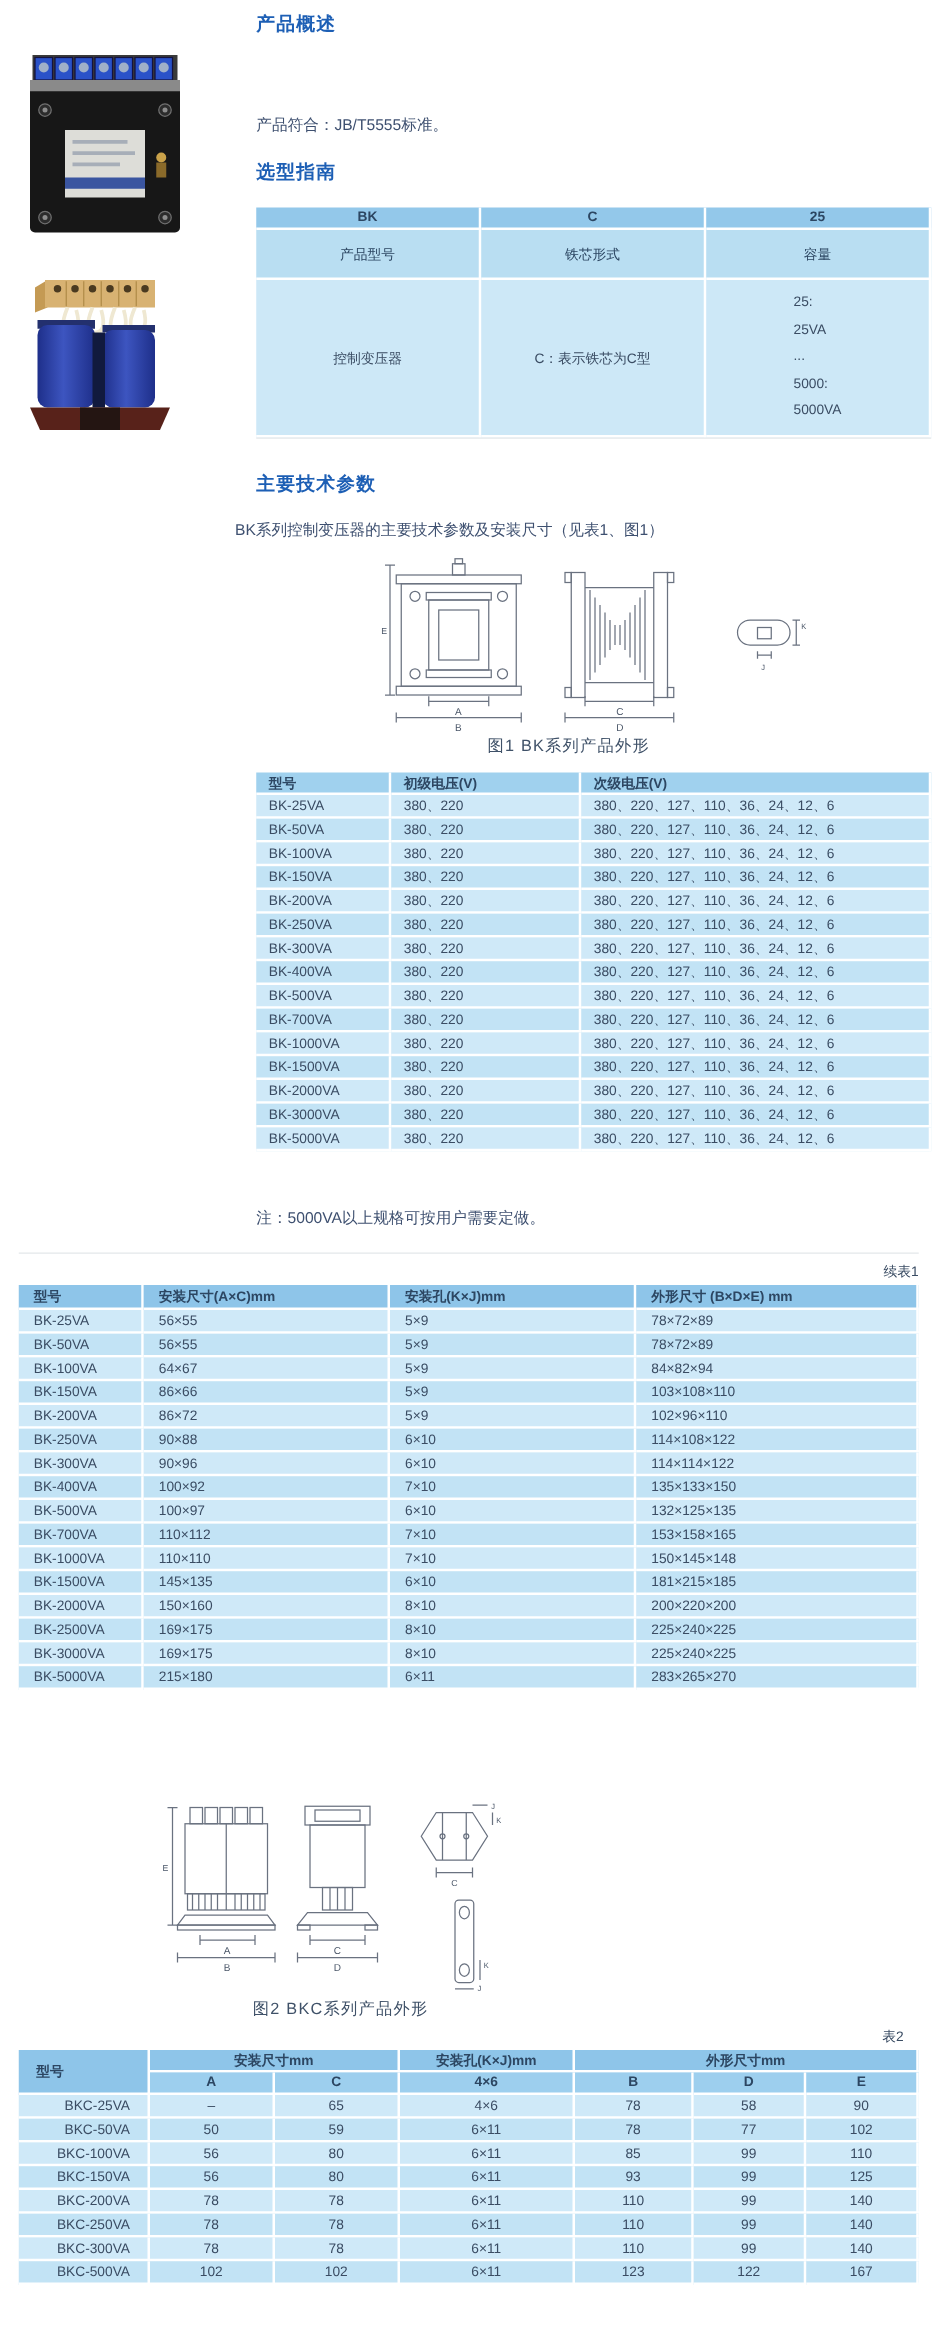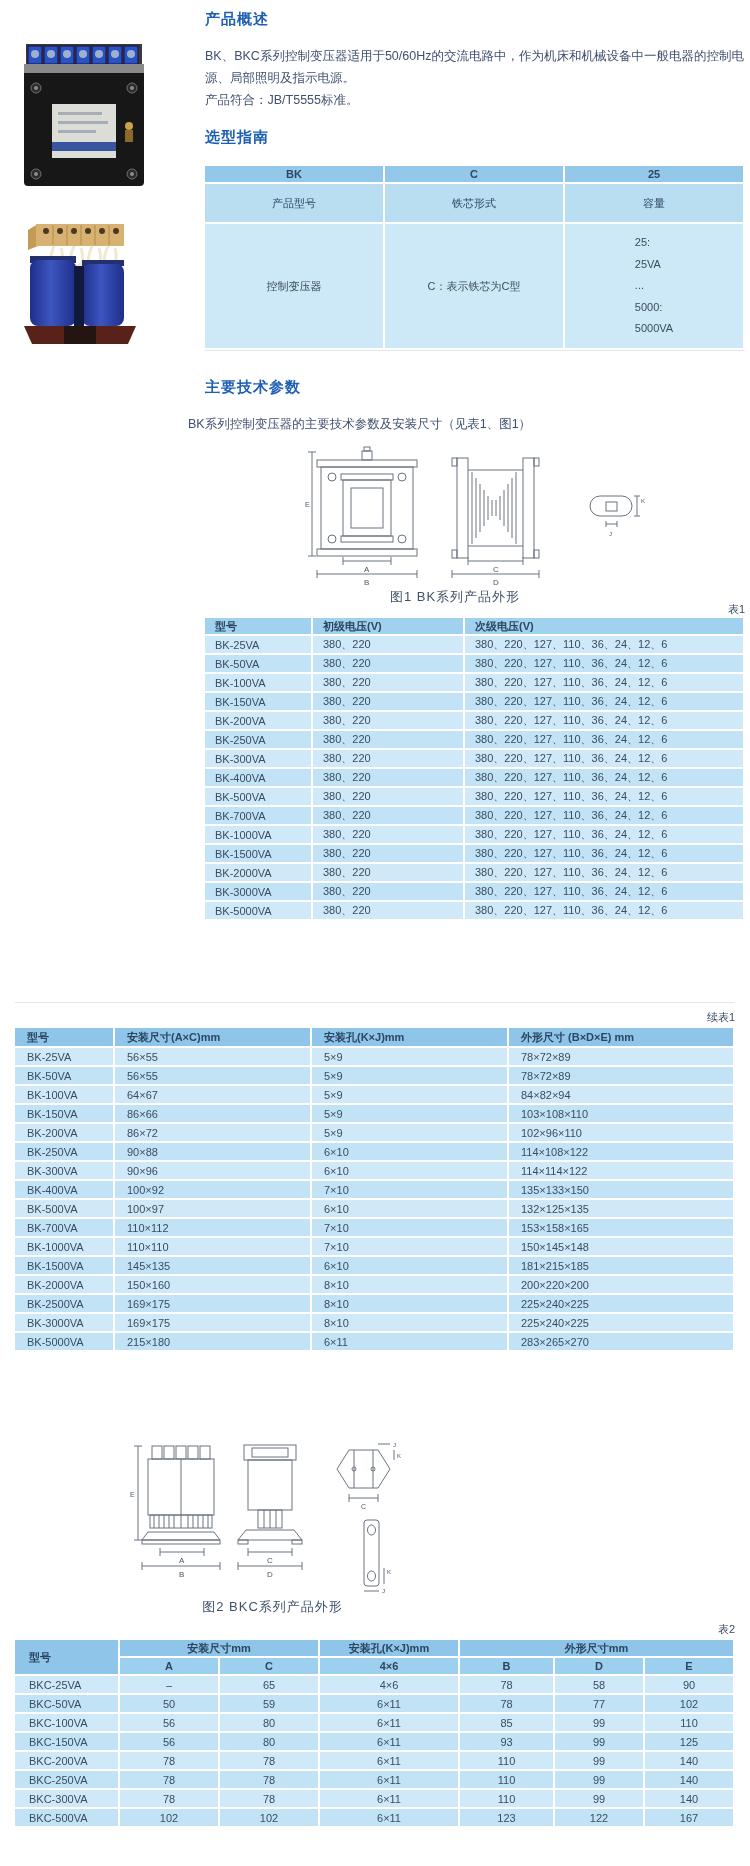--- a/index.html
+++ b/index.html
@@ -36,21 +36,21 @@
   .tblc th{background:#8ec5e9;text-align:left;height:20px;padding:0 12px}
   .tblc td{text-align:left;padding:0 12px}
   .tblc tbody tr:nth-child(odd) td{background:#cfe9f8}
   .tblc tbody tr:nth-child(even) td{background:#c2e3f5}
 
   
   .tbl2 th{background:#8ec5e9;height:18px}
   .tbl2 th.model{ text-align:left;padding:0 14px}
   .tbl2 tr.sub th{background:#9dcfee}
   .tbl2 td{text-align:center}
-  .tbl2 td:first-child{text-align:left;padding:0 14px}
+  .tbl2 td:first-child{text-align:right;padding:0 14px}
   .tbl2 tbody tr:nth-child(odd) td{background:#cfe9f8}
   .tbl2 tbody tr:nth-child(even) td{background:#c2e3f5}
 
   svg text{font-family:"Liberation Sans","DejaVu Sans",sans-serif;fill:#4a5668}
   .photo{position:absolute}
 </style>
 </head>
 <body>
 
 <div class="abs" style="left:0;top:0;width:750px;height:1866px">
@@ -132,21 +132,20 @@
       <rect x="58" y="38" width="42" height="6" fill="#23306e"></rect>
       <rect x="6" y="38" width="46" height="66" rx="8" fill="url(#blu)"></rect>
       <rect x="58" y="42" width="42" height="62" rx="8" fill="url(#blu)"></rect>
       <rect x="50" y="44" width="10" height="60" fill="#111a3e"></rect>
       <polygon points="0,104 112,104 104,122 8,122" fill="#58221a"></polygon>
       <rect x="40" y="104" width="32" height="18" fill="#241512"></rect>
     </svg>
   </div>
 
   <h2 class="sec-heading abs" style="left:205px;top:10px">产品概述</h2>
-  <p class="body-text abs" style="left:205px;top:46px;width:540px">BK、BKC系列控制变压器适用于50/60Hz的交流电路中，作为机床和机械设备中一般电器的控制电源、局部照明及指示电源。</p>
   <p class="body-text abs" style="left:205px;top:90px;width:540px">产品符合：JB/T5555标准。</p>
 
   <h2 class="sec-heading abs" style="left:205px;top:128px">选型指南</h2>
 
   <div class="abs" style="left:205px;top:166px;width:540px">
     <table class="tbl-sel">
       <colgroup>
           <col style="width:180px">
           <col style="width:180px">
           <col style="width:180px">
@@ -246,21 +245,20 @@
         <line x1="301" y1="80" x2="312" y2="80"></line>
           <line x1="301" y1="77" x2="301" y2="83"></line>
           <line x1="312" y1="77" x2="312" y2="83"></line>
         <text x="336" y="59" font-size="6" stroke="none">K</text>
         <text x="304" y="92" font-size="6" stroke="none">J</text>
       </g>
     </svg>
   </div>
   <div class="fig-caption abs" style="left:205px;top:588px;width:500px">图1 BK系列产品外形</div>
 
-  <div class="tbl-label abs" style="left:205px;top:602px;width:540px">表1</div>
 
   <div class="abs" style="left:205px;top:618px;width:540px">
     <table class="tbl1">
       <colgroup>
           <col style="width:108px">
           <col style="width:152px">
           <col style="width:280px">
         </colgroup>
       <thead>
         <tr>
@@ -342,20 +340,21 @@
           </tr>
           <tr>
             <td>BK-5000VA</td>
             <td>380、220</td>
             <td>380、220、127、110、36、24、12、6</td>
           </tr>
         </tbody>
     </table>
   </div>
 
+  <p class="intro-text abs" style="left:205px;top:966px;width:540px">注：5000VA以上规格可按用户需要定做。</p>
 
   <div class="rule" style="left:15px;top:1002px;width:720px"></div>
   <div class="tbl-label abs" style="left:15px;top:1010px;width:720px">续表1</div>
 
   <div class="abs" style="left:15px;top:1028px;width:720px">
     <table class="tblc">
       <colgroup>
           <col style="width:100px">
           <col style="width:197px">
           <col style="width:197px">
@@ -548,21 +547,21 @@
         <ellipse cx="241.5" cy="136" rx="4" ry="5"></ellipse>
         <line x1="254" y1="128" x2="254" y2="144"></line>
         <line x1="234" y1="151" x2="249" y2="151"></line>
         <text x="257" y="134" font-size="6" stroke="none">K</text>
         <text x="252" y="153" font-size="6" stroke="none">J</text>
       </g>
     </svg>
   </div>
   <div class="fig-caption abs" style="left:15px;top:1598px;width:515px">图2 BKC系列产品外形</div>
 
-  <div class="tbl-label abs" style="left:15px;top:1622px;width:720px">表2</div>
+  <div class="tbl-label abs" style="left:3px;top:1622px;width:720px">表2</div>
 
   <div class="abs" style="left:15px;top:1640px;width:720px">
     <table class="tbl2">
       <colgroup>
         <col style="width:105px">
           <col style="width:100px">
           <col style="width:100px">
         <col style="width:140px">
           <col style="width:95px">
           <col style="width:90px">

